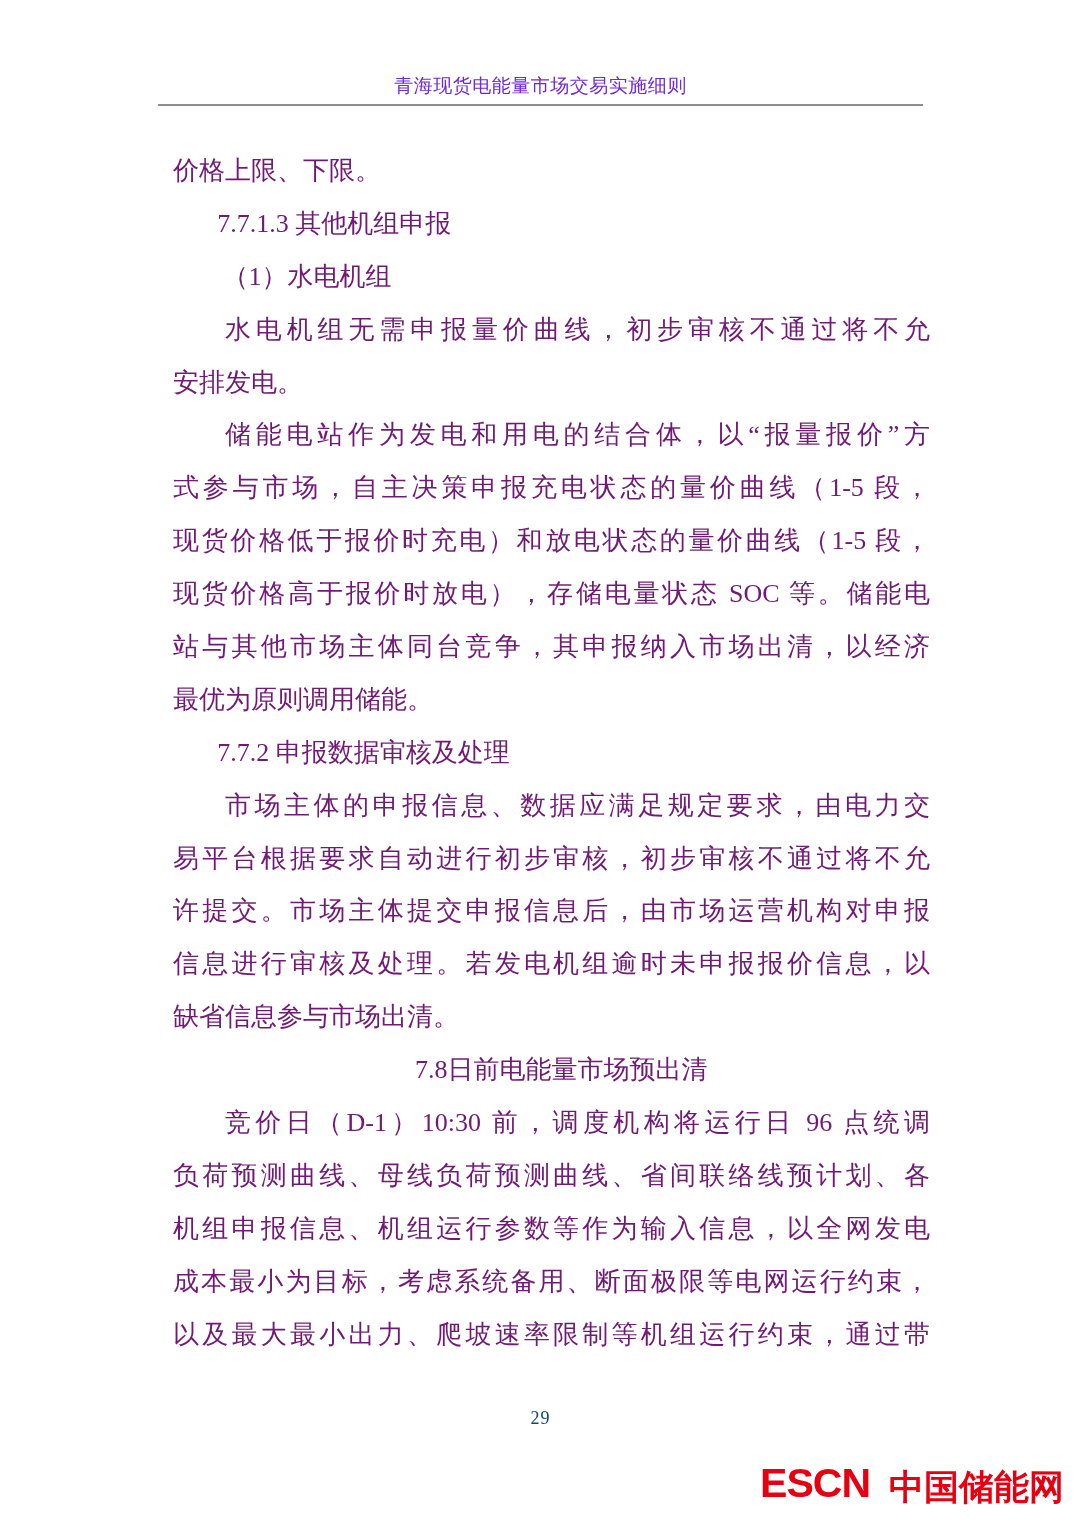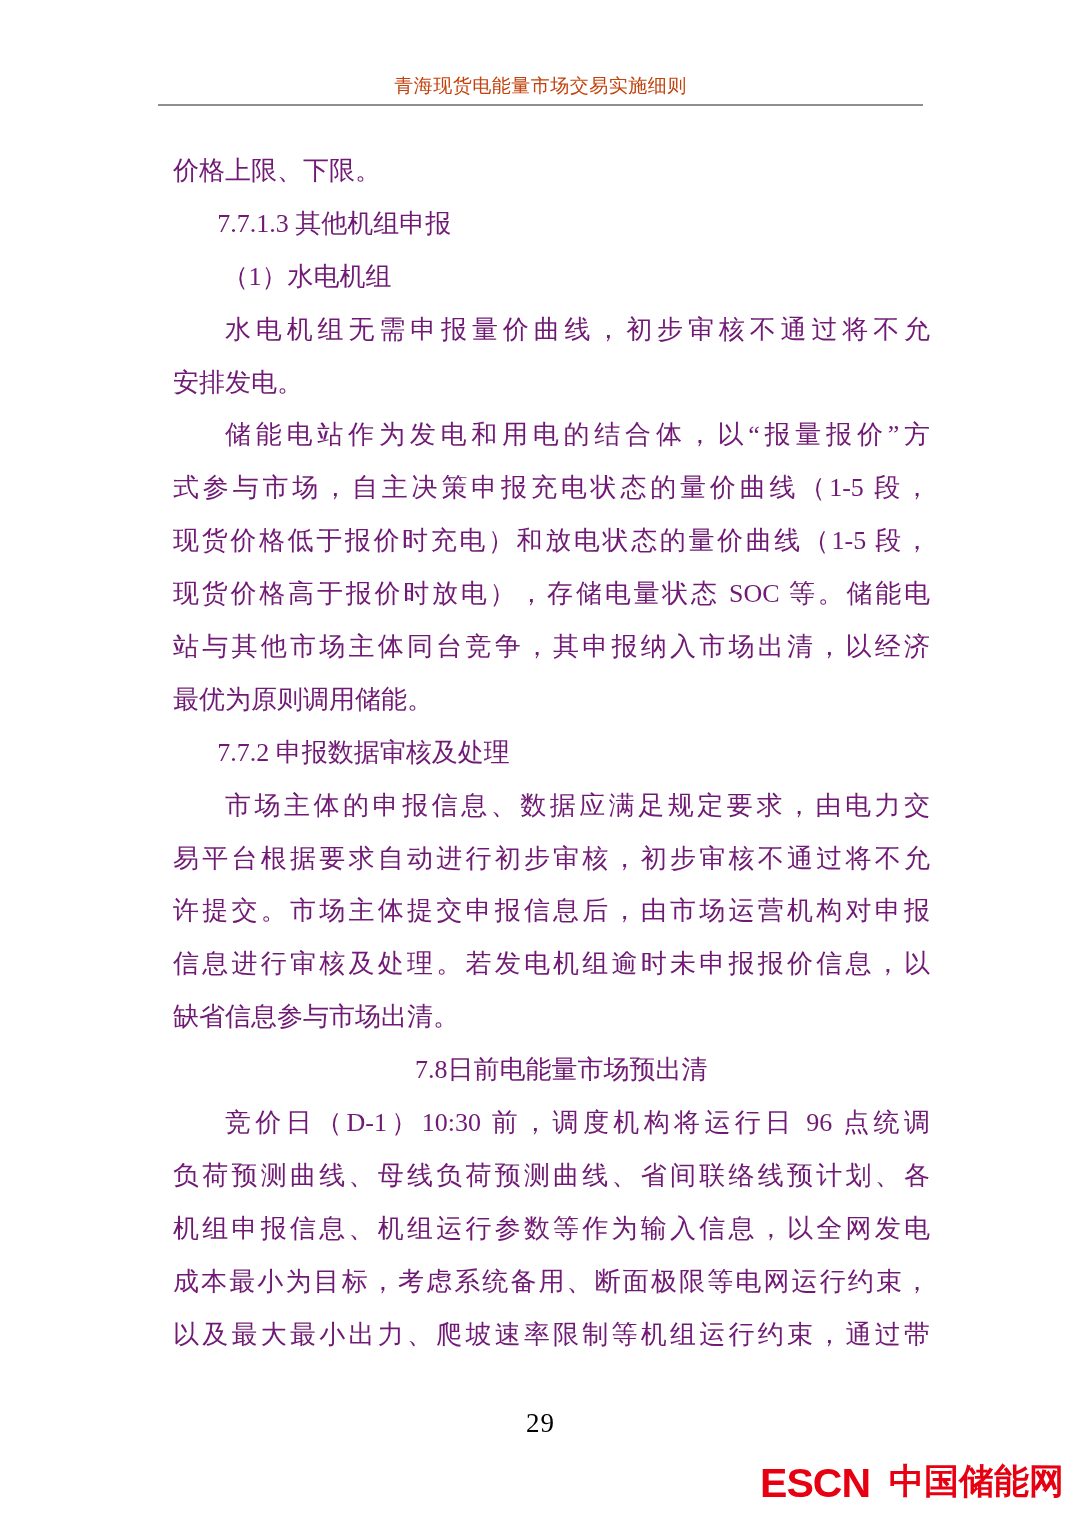--- a/index.html
+++ b/index.html
@@ -14,21 +14,21 @@
   }
   .header-title {
     position: absolute;
     top: 73px;
     left: 158px;
     width: 765px;
     text-align: center;
     font-family: "Liberation Sans", "DejaVu Sans", sans-serif;
     font-size: 19px;
     font-weight: 500;
-    color: #c2410c;
+    color: #6d28d9;
     letter-spacing: 0.5px;
   }
   .header-rule {
     position: absolute;
     top: 104px;
     left: 158px;
     width: 765px;
     height: 2px;
     background: #8e8e8e;
   }
@@ -50,30 +50,30 @@
   .first{ text-indent: 2em; }
   .hnum { padding-left: 1.7em; }
   .item { padding-left: 1.9em; }
   .h78  { padding-left: 0.75em; text-align: center; }
   .page-number {
     position: absolute;
     top: 1408px;
     left: 158px;
     width: 765px;
     text-align: center;
-    font-size: 27px;
-    color: #000000;
+    font-size: 18px;
+    color: #0c4a6e;
     letter-spacing: 1px;
   }
   .escn-logo {
     position: absolute;
     right: 16px;
     bottom: 22px;
     display: flex;
-    align-items: flex-start;
+    align-items: flex-end;
     font-family: "Liberation Sans", "DejaVu Sans", sans-serif;
     color: #e60012;
     line-height: 1;
   }
   .escn-latin {
     font-size: 41px;
     font-weight: 800;
     letter-spacing: -1px;
   }
   .escn-cjk {

